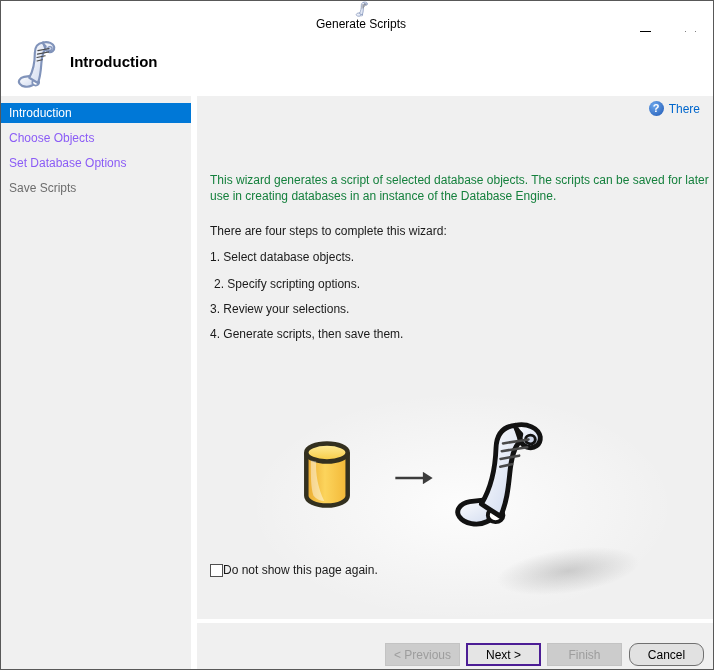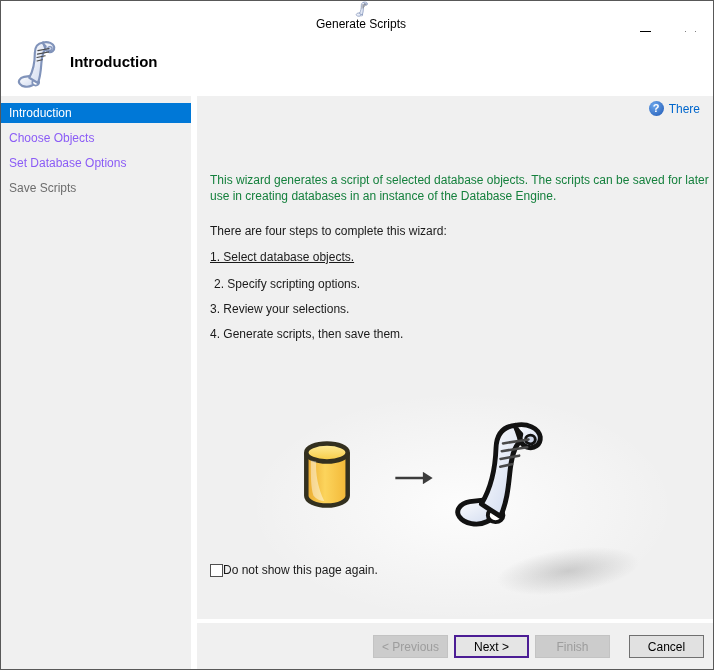--- a/index.html
+++ b/index.html
@@ -59,21 +59,21 @@
     display:flex; align-items:center; gap:5px; color:#0066cc; cursor:default;
   }
   .help-badge {
     width:15px; height:15px; border-radius:50%;
     background:radial-gradient(circle at 35% 30%, #6ea8ec, #1d57b4);
     color:#fff; font-size:11px; font-weight:bold; line-height:15px; text-align:center;
   }
   .c-heading { position:absolute; left:13px; top:40px; font-weight:bold; color:#000; }
   .c-intro { position:absolute; left:13px; top:56px; width:504px; line-height:16px; color:#15803d;margin-top:20px; }
   .c-steps-intro { position:absolute; left:13px; top:128px;text-align:right; }
-  .c-step1 { position:absolute; left:13px; top:154px;text-decoration:underline; }
+  .c-step1 { position:absolute; left:13px; top:154px; }
   .c-step2 { position:absolute; left:17px; top:181px; }
   .c-step3 { position:absolute; left:13px; top:206px; }
   .c-step4 { position:absolute; left:13px; top:231px; }
 
   .img-db { position:absolute; left:103px; top:342px; width:54px; height:74px; }
   .img-arrow { position:absolute; left:196px; top:374px; width:42px; height:16px; }
   .img-scroll { position:absolute; left:248px; top:321px; width:110px; height:113px; color:#121212; transform:rotate(2deg); }
   .img-db svg, .img-arrow svg, .img-scroll svg { width:100%; height:100%; display:block; }
   .scroll-shadow {
     position:absolute; left:296px; top:452px; width:150px; height:46px;
@@ -85,29 +85,29 @@
   .c-check-row { position:absolute; left:13px; top:467px; display:flex; align-items:center; }
   .checkbox {
     width:13px; height:13px; background:#fff; border:1px solid #4f4f4f; cursor:default;
   }
 
   
   .buttonbar {
     position:absolute; left:196px; top:622px; right:0; bottom:0;
     background:#f0f0f0;
     display:flex; justify-content:flex-end; align-items:flex-start;
-    padding:12px 9px 0 0; gap:6px;
+    padding:20px 9px 0 0; gap:6px;
   }
   .btn {
     width:75px; height:23px; font-family:"Liberation Sans", sans-serif; font-size:12px;
     background:#e1e1e1; border:1px solid #707070; color:#000; cursor:default;
   }
   .btn.default { border:2px solid #4c1d95; background:#e5e5e5; }
   .btn:disabled { background:#cccccc; border:1px solid #c3c3c3; color:#9d9d9d; }
-  .btn.cancel { margin-left:13px; }
+  .btn.cancel { margin-left:1px;border-radius:9px; }
 </style>
 </head>
 <body>
 
 <svg width="0" height="0" style="position:absolute" aria-hidden="true">
   <defs>
     <linearGradient id="gPaper" x1="0" y1="0" x2="1" y2="1">
       <stop offset="0" stop-color="#ffffff"></stop>
       <stop offset="1" stop-color="#ccd7ee"></stop>
     </linearGradient>

